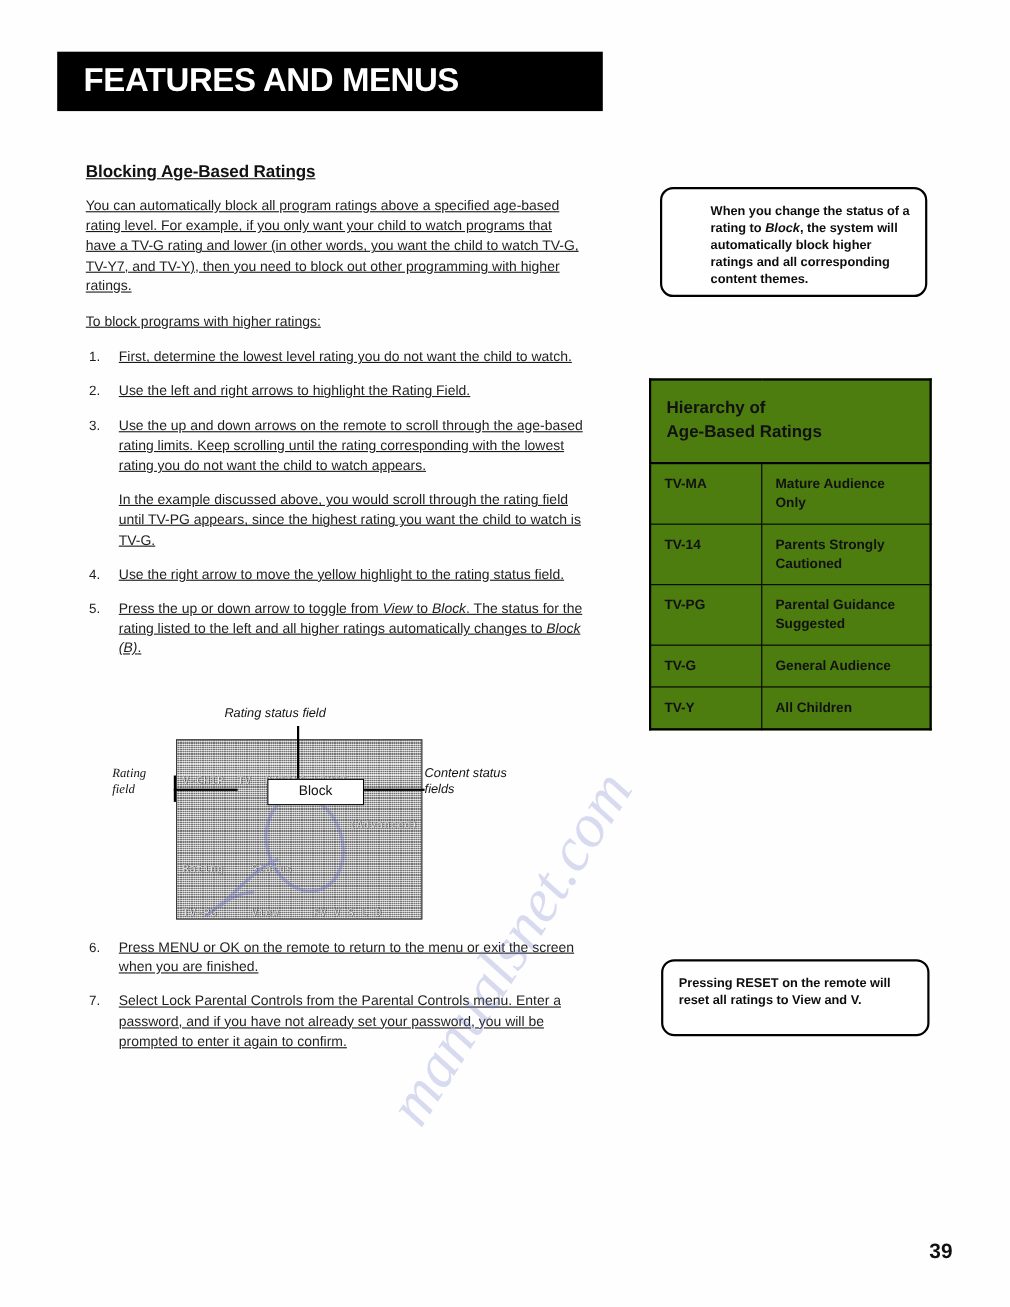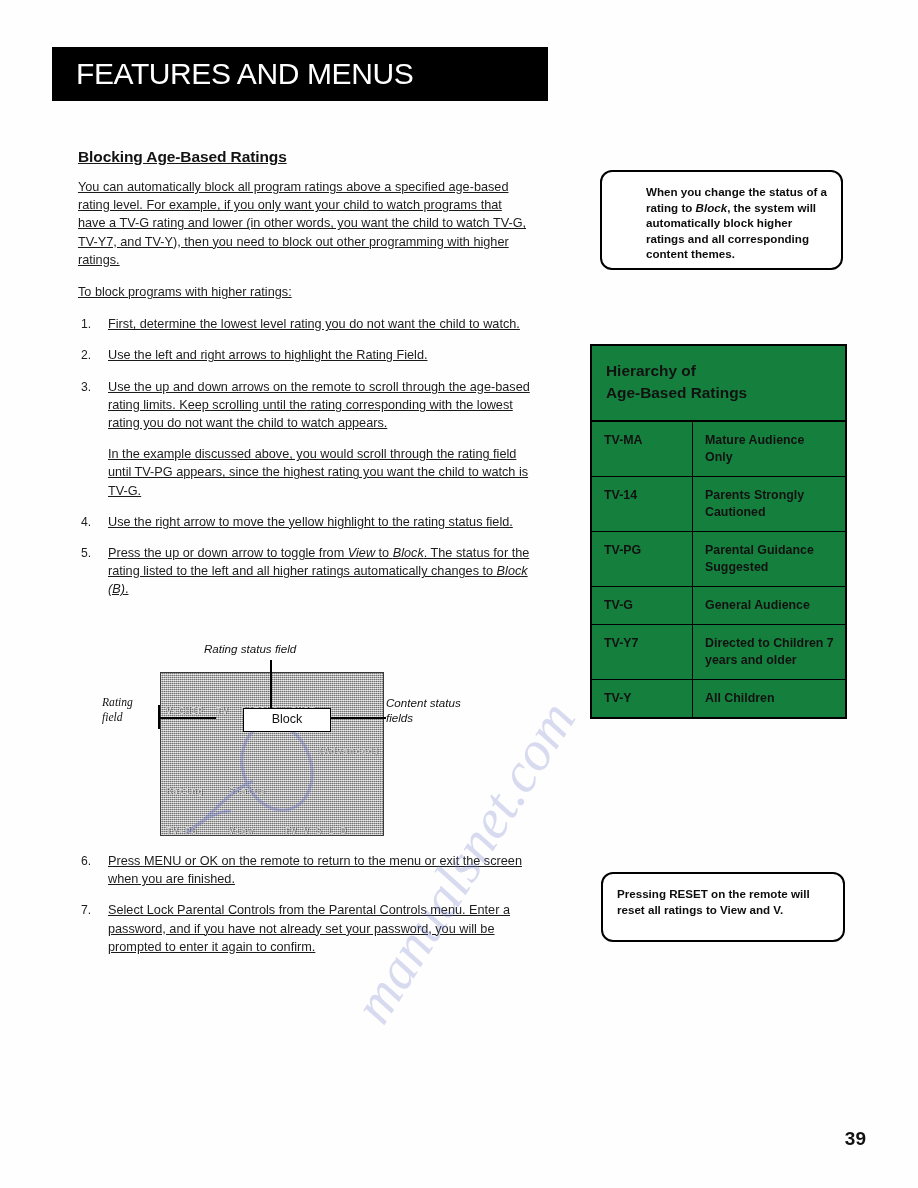--- a/index.html
+++ b/index.html
@@ -29,21 +29,21 @@
     top: 47px;
     width: 496px;
     height: 54px;
     background: #000000;
   }
   .header-title {
     position: absolute;
     left: 24px;
     top: 10px;
     font-size: 30px;
-    font-weight: normal;
+    font-weight: bold;
     letter-spacing: -0.4px;
     color: #ffffff;
     font-family: "Liberation Sans", sans-serif;
   }
 
   
   .left-col {
     position: absolute;
     left: 78px;
     top: 148px;
@@ -201,21 +201,21 @@
   }
 
   .ratings-table {
     position: absolute;
     left: 590px;
     top: 344px;
     width: 257px;
     border: 2px solid #000;
     border-collapse: collapse;
     box-sizing: border-box;
-    background: #15803d;
+    background: #4d7c0f;
   }
   .ratings-table td {
     border: 1.6px solid #000;
     padding: 10px 10px 10px 12px;
     vertical-align: top;
     font-size: 12.4px;
     line-height: 17px;
     font-weight: bold;
     color: #111;
   }
@@ -373,24 +373,20 @@
       </tr>
       <tr>
         <td class="code">TV-PG</td>
         <td>Parental Guidance Suggested</td>
       </tr>
       <tr>
         <td class="code">TV-G</td>
         <td>General Audience</td>
       </tr>
       <tr>
-        <td class="code">TV-Y7</td>
-        <td>Directed to Children 7 years and older</td>
-      </tr>
-      <tr>
         <td class="code">TV-Y</td>
         <td>All Children</td>
       </tr>
     </tbody>
   </table>
 
   <div class="callout-box" id="note-bottom">
     <span>Pressing RESET on the remote will reset all ratings to View and V.</span>
   </div>
 

